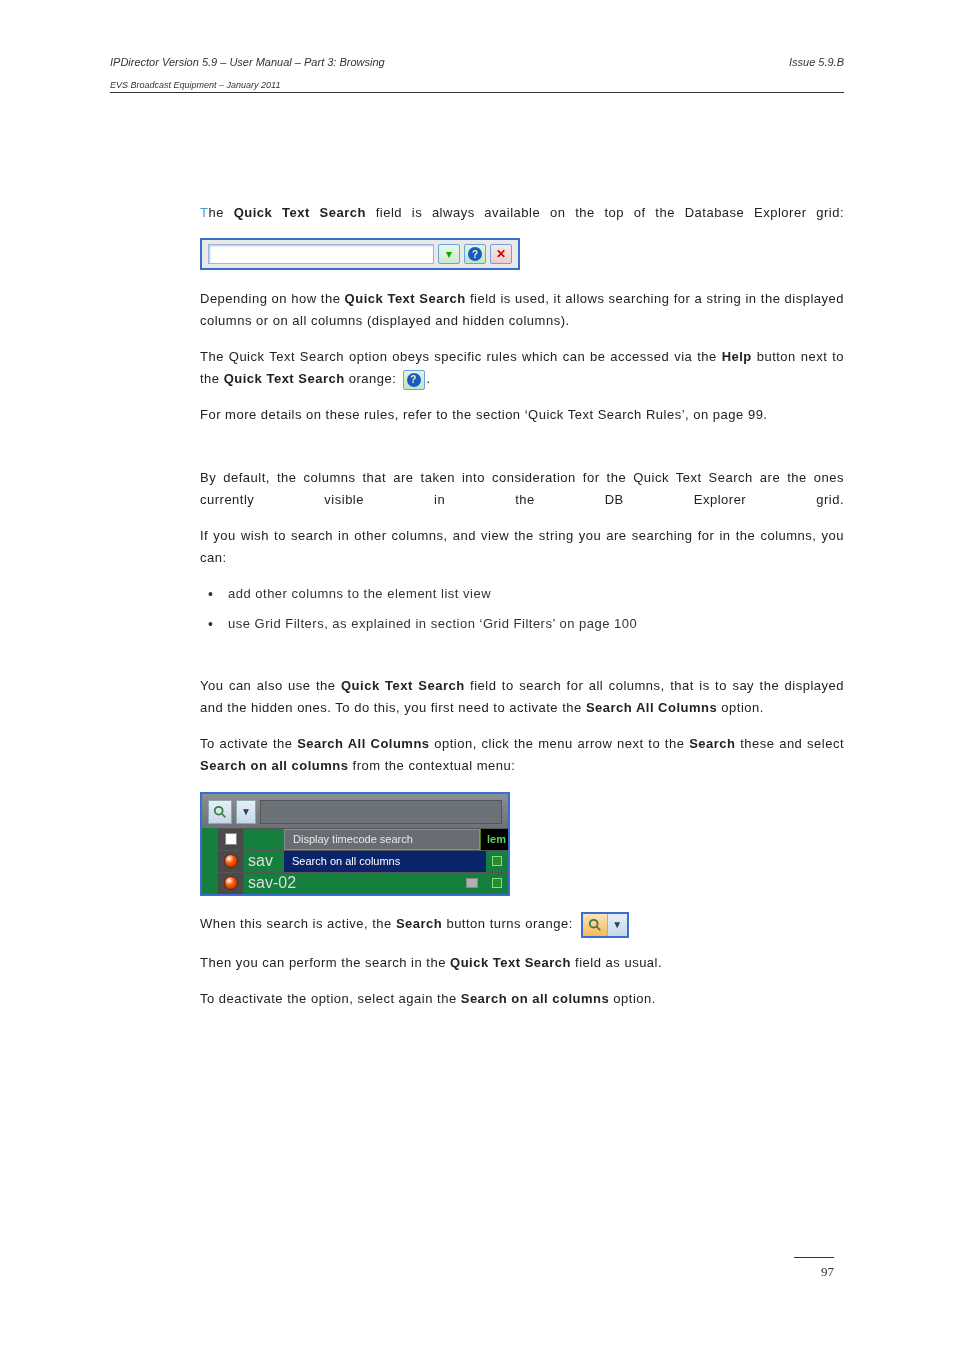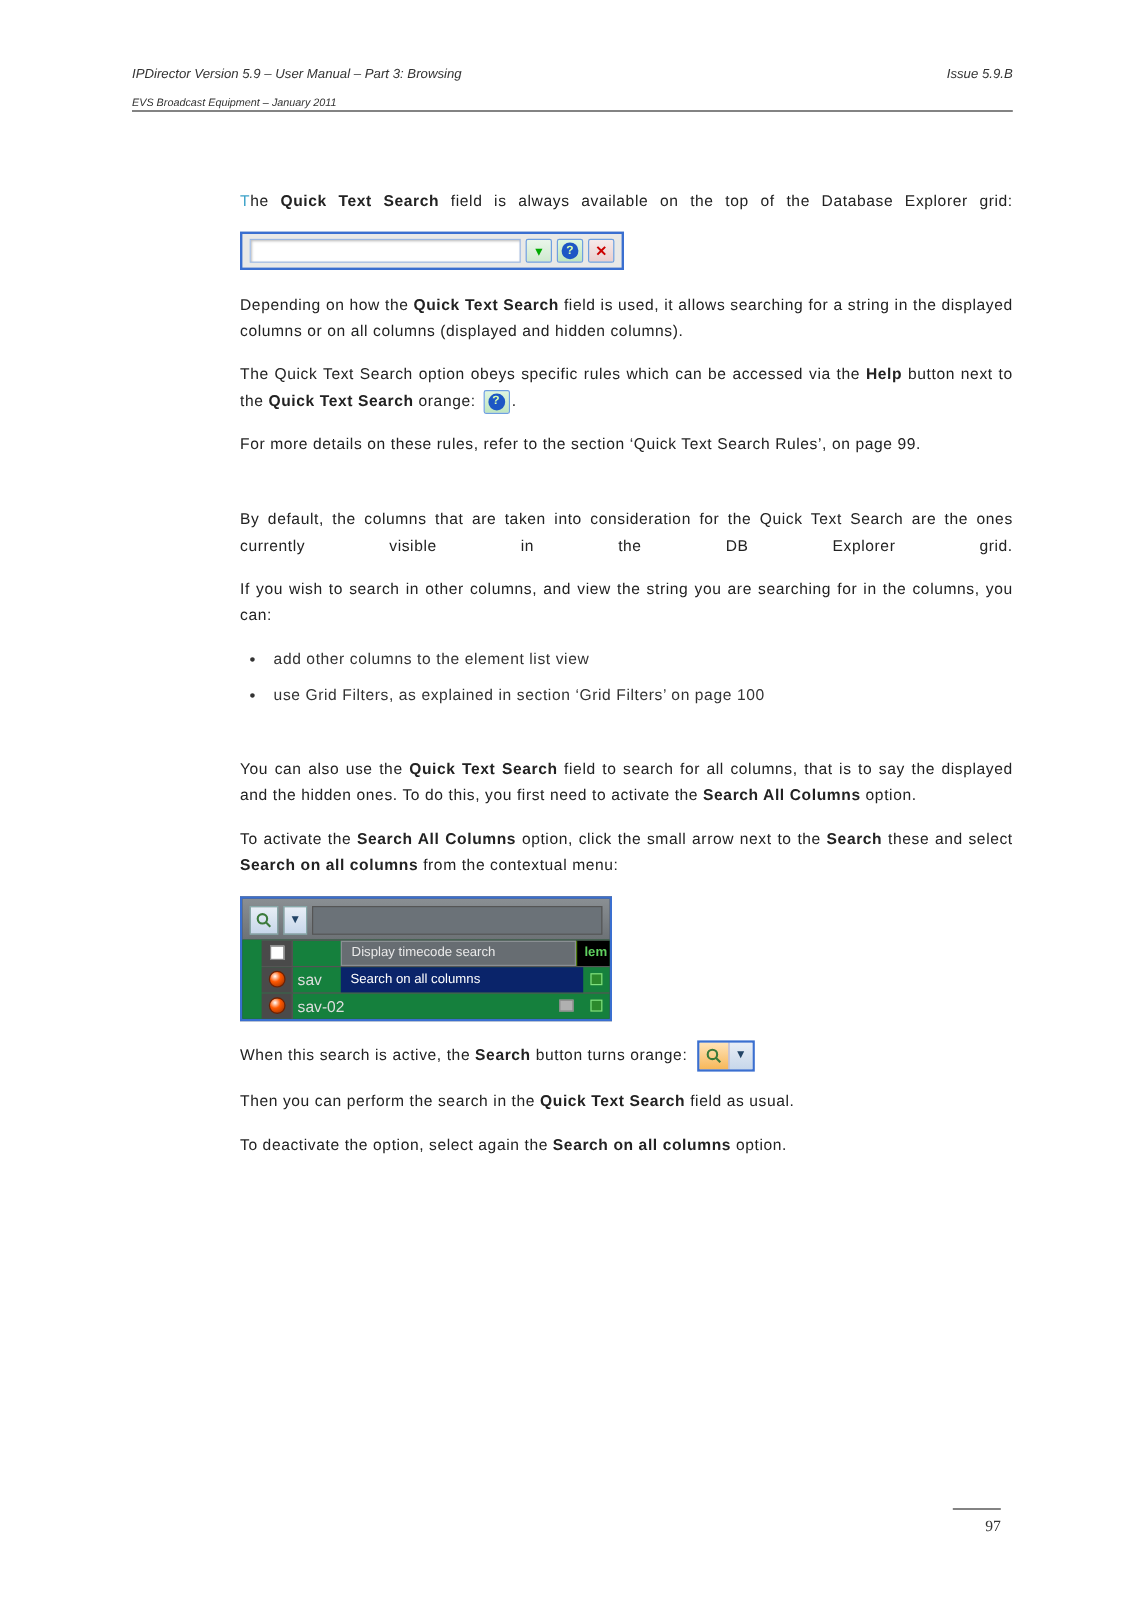--- a/index.html
+++ b/index.html
@@ -1,21 +1,21 @@
 <!DOCTYPE html>
 <html><head>
 <meta charset="utf-8">
 <style>
   * { margin:0; padding:0; box-sizing:border-box; }
   body { background:#fff; font-family:Arial,Helvetica,sans-serif; color:#333; width:954px; margin:0 auto; }
   .page { padding:56px 110px 40px 110px; position:relative; min-height:1350px;border-radius:12px; }
   .hdr-row { display:flex; justify-content:space-between; font:italic 11px Arial; color:#333; }
   .hdr-sub { font:italic 9px Arial; color:#333; margin-top:12px; }
   .hdr-rule { border:none; border-top:1px solid #333; margin-top:2px; }
-  .content { margin-top:64px; padding-left:90px; }
+  .content { margin-top:109px; padding-left:90px; }
   p { font:13px/1.7 Verdana, sans-serif; letter-spacing:.5px; color:#222; margin:0 0 14px 0; text-align:justify; }
   p.justify-full { text-align:justify; text-align-last:justify; }
   .leadT { color:#3fa3c9; }
   .bold { font-weight:bold; }
   ul.bullets { list-style:none; margin:0 0 14px 0; }
   ul.bullets li { font:13px/1.7 Verdana,sans-serif; letter-spacing:.5px; position:relative; padding-left:28px; margin-bottom:8px; }
   ul.bullets li::before { content:"•"; position:absolute; left:8px; top:0; font-size:14px; }
   .img-quicksearch-bar { width:320px; border:2px solid #3a6fd0; background:#e9e9e7; display:flex; align-items:center; padding:4px 6px; gap:4px; margin:6px 0 18px 0; }
   .qs-input { flex:1; height:20px; background:#fff; border:1px solid #9bb7e0; box-shadow:inset 1px 1px 2px rgba(0,0,0,.25); }
   .qs-btn { width:22px; height:20px; display:flex; align-items:center; justify-content:center; border:1px solid #6fa0e0; border-radius:2px; font-size:12px; }
@@ -25,21 +25,21 @@
   .helpicon { display:inline-flex; width:22px; height:20px; border:1px solid #6fa0e0; border-radius:2px; background:linear-gradient(#dff6df,#bfe6bf); align-items:center; justify-content:center; vertical-align:middle; margin:0 2px; }
   .helpicon span { width:14px; height:14px; border-radius:50%; background:#1d57c5; display:flex; align-items:center; justify-content:center; font:bold 10px Arial; color:#d8ffb0; }
   .menu-img { width:310px; border:2px solid #3a6fd0; background:#3a3a3a; margin:10px 0 16px 0; font-family:sans-serif; }
   .menu-top { display:flex; align-items:flex-start; padding:6px 6px 4px 6px; gap:4px; background:linear-gradient(#8a8f93,#6d7276); }
   .magbtn { width:24px; height:24px; background:linear-gradient(#e8eef6,#c7d7ea); border:1px solid #8aa; display:flex; align-items:center; justify-content:center; color:#4a6; }
   .ddarrow { width:20px; height:24px; background:linear-gradient(#e8eef6,#c7d7ea); border:1px solid #8aa; display:flex; align-items:center; justify-content:center; font-size:10px; color:#246; }
   .menu-search { flex:1; height:24px; background:#6b7278; border:1px solid #555; }
   .menu-grid { background:#15803d;padding-left:16px; }
   .menu-row { display:flex; align-items:stretch; height:22px; border-top:1px solid #555; }
   .menu-row .cell-a { width:26px; background:#4a4a4a; border-right:1px solid #555; display:flex; align-items:center; justify-content:center; }
-  .menu-row .cell-b { width:40px; color:#ddd; font-size:13px; display:flex; align-items:center; padding-left:4px;text-align:center; }
+  .menu-row .cell-b { width:40px; color:#ddd; font-size:16px; display:flex; align-items:center; padding-left:4px;text-align:center; }
   .menu-row .menutxt { flex:1; color:#e9e9e9; font-size:11px; padding:0 8px; display:flex; align-items:center; }
   .menu-row.header .menutxt { background:#676d72; border:1px solid #8a8f93; }
   .menu-row.hl .menutxt { background:#0a246a; color:#fff; }
   .menu-row .tag { width:28px; background:#000; color:#60d060; font:bold 11px Arial; display:flex; align-items:center; justify-content:flex-end; padding-right:2px; border-left:1px solid #4d7c0f; }
   .menu-row .flag { width:22px; display:flex; align-items:center; justify-content:center; }
   .flag-on { width:10px; height:10px; background:#2c8a2c; border:1px solid #7fe07f; }
   .orb { width:14px; height:14px; border-radius:50%; background:radial-gradient(circle at 35% 30%,#fff,#ff5800 40%,#8a2b00); border:1px solid #6f2000; }
   .orange-search { display:inline-flex; vertical-align:middle; border:2px solid #3a6fd0; margin:0 4px; }
   .orange-search .a { width:24px; height:22px; background:linear-gradient(#ffe3b8,#f7b85a); display:flex; align-items:center; justify-content:center; color:#2a6a2a; }
   .orange-search .b { width:20px; height:22px; background:linear-gradient(#e8eef6,#c7d7ea); display:flex; align-items:center; justify-content:center; font-size:10px; color:#246; border-left:1px solid #aac; }
@@ -94,21 +94,21 @@
     <ul class="bullets">
       <li>add other columns to the element list view</li>
       <li>use Grid Filters, as explained in section ‘Grid Filters’ on page 100</li>
     </ul>
 
     <p style="margin-top:40px">
       <span>You can also use the </span><span class="bold">Quick Text Search</span><span> field to search for all columns, that is to say the displayed and the hidden ones. To do this, you first need to activate the </span><span class="bold">Search All Columns</span><span> option.</span>
     </p>
 
     <p>
-      <span>To activate the </span><span class="bold">Search All Columns</span><span> option, click the small arrow next to the </span><span class="bold">Search</span><span> these and select </span><span class="bold">Search on all columns</span><span> from the contextual menu:</span>
+      <span>To activate the </span><span class="bold">Search All Columns</span><span> option, click the menu arrow next to the </span><span class="bold">Search</span><span> these and select </span><span class="bold">Search on all columns</span><span> from the contextual menu:</span>
     </p>
 
     <div class="menu-img">
       <div class="menu-top">
         <div class="magbtn">
           <svg class="mag-svg" viewBox="0 0 16 16">
               <circle cx="6.5" cy="6.5" r="4.5" fill="none" stroke="#3a7a3a" stroke-width="2"></circle>
               <line x1="10" y1="10" x2="14" y2="14" stroke="#3a7a3a" stroke-width="2"></line>
             </svg>
         </div>

